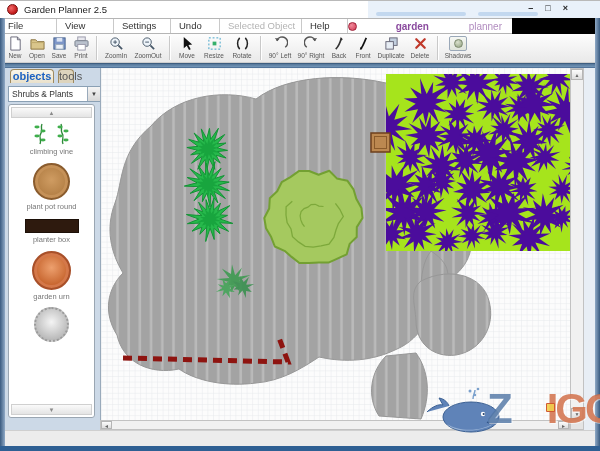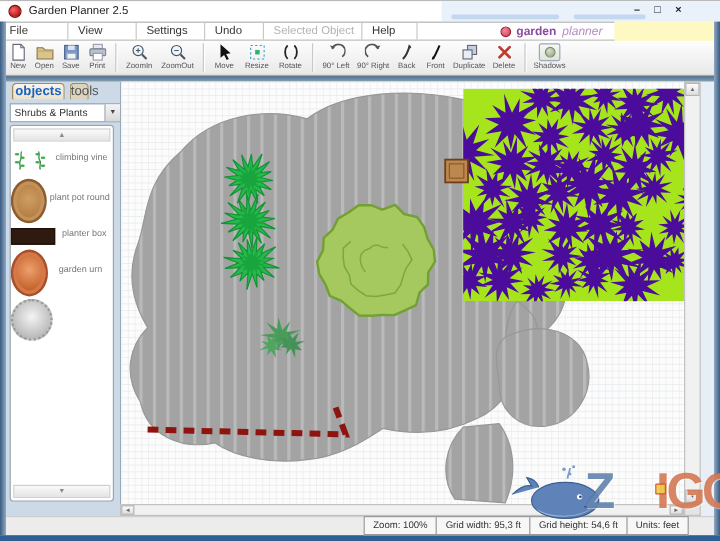--- a/index.html
+++ b/index.html
@@ -1,38 +1,38 @@
 <!DOCTYPE html>
 <html><head>
 <meta charset="utf-8">
 <style>
   html,body{margin:0;padding:0;background:#fff;}
   *{box-sizing:border-box;font-family:"Liberation Sans",sans-serif;}
-  #app{position:relative;width:600px;height:451px;overflow:hidden;background:#fef9c3;border-top:1px solid #b9b9b9;}
+  #app{position:relative;width:600px;height:451px;overflow:hidden;background:#000000;border-top:1px solid #b9b9b9;}
 
   
   .titlebar{position:absolute;left:0;top:0;width:600px;height:17px;background:#fff;}
   .app-dot{position:absolute;left:7px;top:3px;width:11px;height:11px;border-radius:50%;
     background:radial-gradient(circle at 35% 35%, #f26a6a,#c01818 70%);border:1px solid #7a1010;}
   .title{position:absolute;left:24px;top:3px;font-size:9.5px;color:#222;}
   .page-frag{position:absolute;right:0;top:0;width:232px;height:17px;background:#e9f1fa;}
   .frag-block{position:absolute;background:#c3d8ef;border-radius:2px;}
   .win-ctrls{position:absolute;right:32px;top:2px;display:flex;gap:12px;}
   .win-ctrl{font-size:9px;font-weight:bold;color:#222;line-height:11px;cursor:default;}
 
   
   .menubar{position:absolute;left:0;top:17px;width:512px;height:16px;display:flex;
     background:#fff;border-top:1px solid #b5b5b5;border-bottom:1px solid #b5b5b5;}
   .menu-item{height:100%;line-height:14px;font-size:9.5px;color:#333;text-align:left;
     padding-left:8px;border-right:1px solid #c9c9c9;}
   .menu-item.disabled{color:#b3b3b3;}
-  .menu-logo-cell{flex:1;display:flex;align-items:center;justify-content:flex-end;padding-right:10px;gap:4px;}
+  .menu-logo-cell{flex:1;display:flex;align-items:center;justify-content:space-between;padding-right:10px;gap:4px;}
   .logo-dot{width:9px;height:9px;border-radius:50%;background:radial-gradient(circle at 35% 35%,#f08a9a,#d23a55);border:1px solid #a02038;}
   .logo-t1{font-size:10px;font-weight:bold;color:#8a4a9e;letter-spacing:0;}
-  .logo-t2{font-size:10px;color:#b18cbf;margin-left:1px;font-style:italic;}
+  .logo-t2{font-size:10px;color:#b18cbf;margin-left:1px;}
 
   
   .toolbar{position:absolute;left:0;top:33px;width:600px;height:29px;
     background:linear-gradient(#fdfdfd,#e9e9e9);border-bottom:1px solid #cfcfcf;
     display:flex;align-items:flex-start;padding-top:2px;}
   .tb-group{display:flex;align-items:flex-start;}
   .tb-sep{width:1px;height:24px;background:#c9c9c9;margin:0 4px;box-shadow:1px 0 0 #fff;}
   .tb-item{display:flex;flex-direction:column;align-items:center;margin:0 1px;min-width:20px;cursor:default;}
   .tb-item svg{width:15px;height:15px;display:block;}
   .tb-label{font-size:6.5px;color:#555;white-space:nowrap;margin-top:1px;}
@@ -60,21 +60,21 @@
   .tab.inactive{left:58px;width:16px;background:#ddd4bd;color:#555;}
   .dropdown{position:absolute;left:8px;top:85px;width:93px;height:16px;background:#fff;
     border:1px solid #8aa0b4;display:flex;align-items:center;cursor:default;}
   .dropdown .dd-text{flex:1;font-size:8.5px;color:#333;padding-left:3px;white-space:nowrap;overflow:hidden;}
   .dropdown .dd-btn{width:13px;height:14px;background:linear-gradient(#f4f4f4,#d8d8d8);
     border-left:1px solid #9ab;font-size:6px;color:#444;text-align:center;line-height:14px;}
   .panel{position:absolute;left:8px;top:103px;width:87px;height:314px;background:#fff;
     border:1px solid #9aa6b2;border-radius:3px;overflow:hidden;}
   .scrollstrip{width:81px;margin:2px auto 0;height:11px;background:linear-gradient(#fafafa,#e4e4e4);
     border:1px solid #d0d0d0;text-align:center;font-size:6px;color:#8a8a8a;line-height:10px;cursor:default;}
-  .itm{display:flex;flex-direction:row;align-items:center;}
+  .itm{display:flex;flex-direction:column;align-items:center;}
   .itm-label{font-size:7.5px;color:#777;text-align:center;line-height:1.25;margin:2px 0 3px;width:70px;}
   .pot-round{width:37px;height:37px;border-radius:50%;margin-top:4px;
     background:radial-gradient(circle at 50% 45%,#cf9c62,#b07c42 75%);
     border:2px solid #8a5c2e;box-shadow:inset 0 0 0 3px #c59158;}
   .pot-square{width:40px;height:38px;margin-top:2px;background:#b5824c;border:2px solid #6d3f1c;
     box-shadow:inset 0 0 0 4px #caa066;}
   .planter{width:54px;height:14px;margin-top:4px;background:#2e1a0e;border:1px solid #1c1008;}
   .urn{width:39px;height:39px;border-radius:50%;margin-top:4px;
     background:radial-gradient(circle at 50% 42%,#eda06e,#c35f28 72%);
     border:2px solid #a8502a;box-shadow:inset 0 0 0 3px #d4784a;}
@@ -435,26 +435,20 @@
   <div class="hscroll">
     <span class="sb-btn">◄</span>
     <span class="sb-btn">►</span>
   </div>
   <div class="vscroll">
     <span class="sb-btn">▲</span>
     <span class="sb-btn">▼</span>
   </div>
   <div class="sb-corner"></div>
 
-  <div class="statusbar">
-    <div class="status-cell">Zoom: 100%</div>
-    <div class="status-cell">Grid width: 95,3 ft</div>
-    <div class="status-cell">Grid height: 54,6 ft</div>
-    <div class="status-cell">Units: feet</div>
-  </div>
 
   <div class="watermark">
     <svg width="80" height="52" viewBox="0 0 80 52">
       <path d="M2 28c6-6 12-8 16-7l-4-7c6 1 9 5 10 8" fill="#5f83b8" stroke="#3a5f92" stroke-width="1"></path>
       <ellipse cx="46" cy="33" rx="28" ry="15" fill="#5f83b8" stroke="#3a5f92" stroke-width="1"></ellipse>
       <path d="M22 40c12 8 36 8 48-2-8 10-40 12-48 2z" fill="#9ab4d6"></path>
       <circle cx="58" cy="30" r="2.2" fill="#fff"></circle>
         <circle cx="58.7" cy="30" r="1.1" fill="#23406b"></circle>
       <path d="M62 38c3 2 7 2 10 0" fill="none" stroke="#2e4f80" stroke-width="1.2"></path>
       <path d="M48 15c0-4 2-6 2-9" fill="none" stroke="#7aa0cc" stroke-width="1.5"></path>

